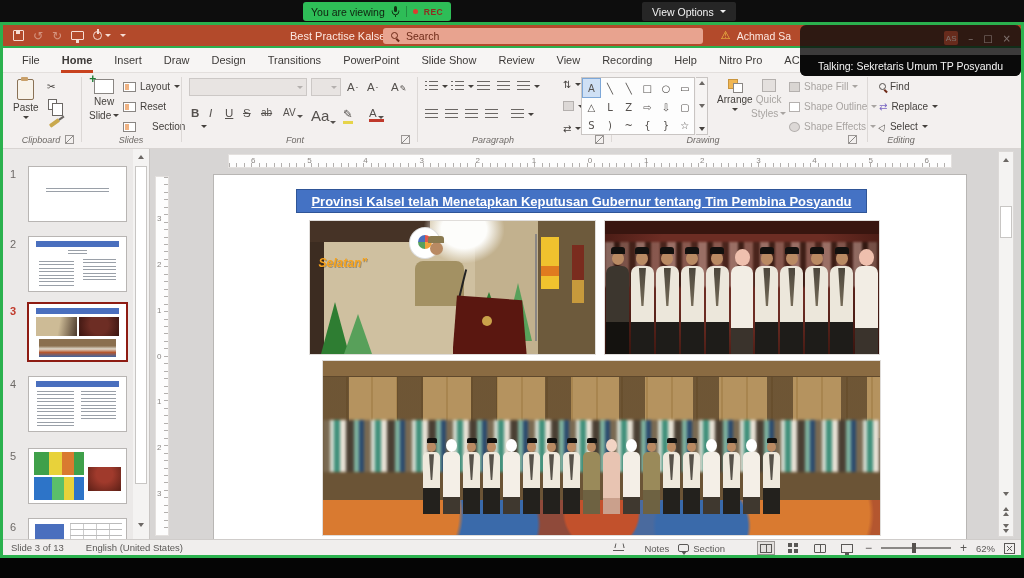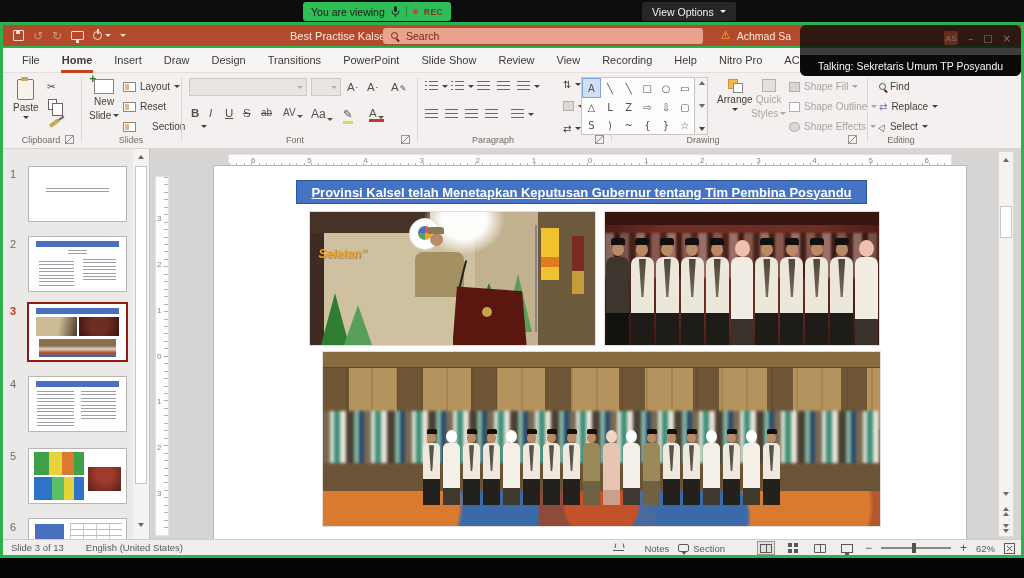--- a/index.html
+++ b/index.html
@@ -53,21 +53,21 @@
   
   .tabs{position:absolute;left:0;top:23px;width:1018px;height:25px;background:#f7f5f4;display:flex;align-items:center;
         padding-left:8px;gap:0;border-bottom:1px solid #e3dfdd;}
   .tab{padding:0 11px;font-size:11px;color:#3d3a38;height:25px;display:flex;align-items:center;position:relative;white-space:nowrap;}
   .tab.active{font-weight:bold;}
   .tab.active::after{content:"";position:absolute;left:10px;right:10px;bottom:0;height:2.5px;background:#c8421e;}
 
   
   .ribbon{position:absolute;left:0;top:48px;width:1018px;height:76px;background:#f3f0ef;border-bottom:1px solid #d8d4d2;font-size:10.5px;color:#44403d;}
   .gsep{position:absolute;top:4px;bottom:6px;width:1px;background:#dcd8d6;}
-  .glabel{position:absolute;bottom:3px;font-size:9px;color:#6e6a67;transform:translateX(-50%);white-space:nowrap;}
+  .glabel{position:absolute;bottom:3px;font-size:9px;color:#6e6a67;transform:translateX(-50%);white-space:nowrap;font-style:italic;}
   .dlg{position:absolute;bottom:4px;width:9px;height:9px;border:1px solid #9a9694;
        background:linear-gradient(135deg,transparent 45%,#8a8886 45% 55%,transparent 55%);}
   .bigbtn{position:absolute;display:flex;flex-direction:column;align-items:center;gap:2px;font-size:10px;color:#44403d;text-align:center;line-height:1.15;}
   .smbtn{position:absolute;display:flex;align-items:center;gap:4px;font-size:10px;color:#44403d;white-space:nowrap;}
   .gray{color:#a8a4a1;}
   .clipic{width:17px;height:21px;border:1.5px solid #8a7256;background:#f8f3ea;border-radius:2px;position:relative;}
   .clipic::before{content:"";position:absolute;left:3px;top:-3px;width:7px;height:4px;background:#c9a06a;border-radius:1px;}
   .copyic{width:9px;height:11px;border:1.2px solid #6b6764;background:#fff;position:relative;}
   .copyic::after{content:"";position:absolute;left:2.5px;top:2.5px;width:9px;height:11px;border:1.2px solid #6b6764;background:#fff;}
   .brushic{width:11px;height:4px;background:#c9a94e;border-radius:1px;position:relative;transform:rotate(-35deg);}
@@ -112,21 +112,21 @@
   .hruler{position:absolute;left:225px;top:5px;width:724px;height:14px;background:#fdfdfd;border:1px solid #e3e0de;
         background-image:repeating-linear-gradient(90deg,#b3b0ae 0 1px,transparent 1px 7.45px);
         background-size:100% 4px;background-position:0 100%;background-repeat:no-repeat;}
   .hnums{position:absolute;left:0;right:0;top:1px;display:flex;justify-content:space-between;padding:0 22px;font-size:8px;color:#8a8683;}
   .vruler{position:absolute;left:152px;top:27px;width:14px;height:360px;background:#fdfdfd;border:1px solid #e3e0de;
         background-image:repeating-linear-gradient(180deg,#b3b0ae 0 1px,transparent 1px 7.45px);
         background-size:4px 100%;background-position:100% 0;background-repeat:no-repeat;}
   .vnums{position:absolute;top:0;bottom:0;left:1px;display:flex;flex-direction:column;justify-content:space-evenly;font-size:8px;color:#8a8683;align-items:center;}
 
   
-  .slide{position:absolute;left:210px;top:16px;width:754px;height:380px;background:#fff;border:1px solid #b8b6b4;overflow:hidden;}
+  .slide{position:absolute;left:210px;top:25px;width:754px;height:380px;background:#fff;border:1px solid #b8b6b4;overflow:hidden;}
   .stitle{position:absolute;left:82px;top:14px;width:571px;height:24px;background:#4472c4;border:1.5px solid #2f5597;
         display:flex;align-items:center;justify-content:center;color:#fff;font-size:13px;font-weight:600;text-decoration:underline;white-space:nowrap;}
   .photo{position:absolute;overflow:hidden;border:1px solid #e0ddda;}
 
   
   .pA{left:95px;top:45px;width:287px;height:135px;background:linear-gradient(90deg,#3c2c21 0 5%,#cfc0a0 5% 58%,#c2b18e 58% 80%,#6d5a3c 80% 100%);}
   .pA .beam{position:absolute;left:0;top:0;width:42%;height:16%;background:#463326;}
   .pA .smoke{position:absolute;left:40%;top:0;width:80px;height:42px;background:radial-gradient(ellipse at 50% 20%,#fdfdfb 0 40%,rgba(253,253,251,0) 72%);}
   .pA .logo{position:absolute;left:35%;top:5%;width:30px;height:30px;border-radius:50%;background:#fff;box-shadow:0 0 0 1px #ddd;}
   .pA .logo i{position:absolute;left:8px;top:7px;width:14px;height:14px;border-radius:50%;background:conic-gradient(#e2574c 0 25%,#f0a13a 25% 50%,#57a05c 50% 75%,#4a6fbe 75%);}
@@ -355,21 +355,21 @@
         </span>
       <span class="fbtn" style="left:188px;top:34px;font-weight:bold;">B</span>
       <span class="fbtn" style="left:206px;top:34px;font-style:italic;">I</span>
       <span class="fbtn" style="left:222px;top:34px;text-decoration:underline;">U</span>
       <span class="fbtn" style="left:240px;top:34px;text-decoration:line-through;">S</span>
       <span class="fbtn" style="left:258px;top:34px;text-decoration:line-through;font-size:10px;">ab</span>
       <span class="fbtn" style="left:280px;top:34px;font-size:10px;">
           <span>AV</span>
           <span class="chev s"></span>
         </span>
-      <span class="fbtn" style="left:308px;top:34px;font-size:12px;">
+      <span class="fbtn" style="left:308px;top:34px;font-size:15px;">
           <span>Aa</span>
           <span class="chev s"></span>
         </span>
       <span class="fbtn ic" style="left:340px;top:34px;border-bottom:3px solid #e6d44a;">✎</span>
       <span class="fbtn" style="left:366px;top:34px;border-bottom:3px solid #c0392b;">
           <span>A</span>
           <span class="chev s"></span>
         </span>
       <span class="glabel" style="left:292px;">Font</span>
       <span class="dlg" style="left:398px;"></span>

